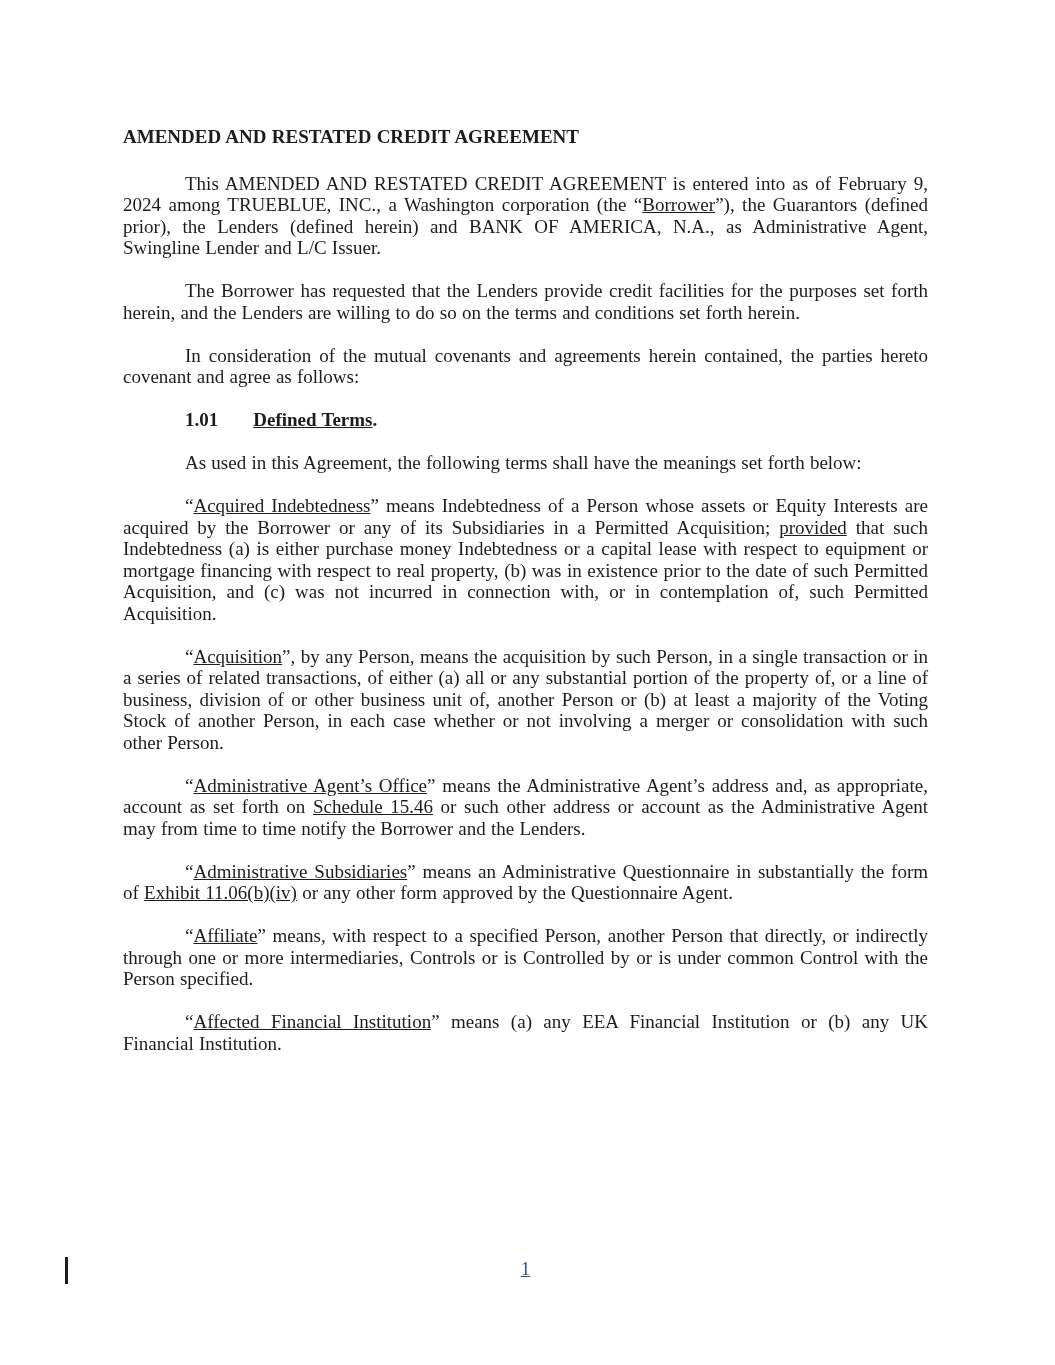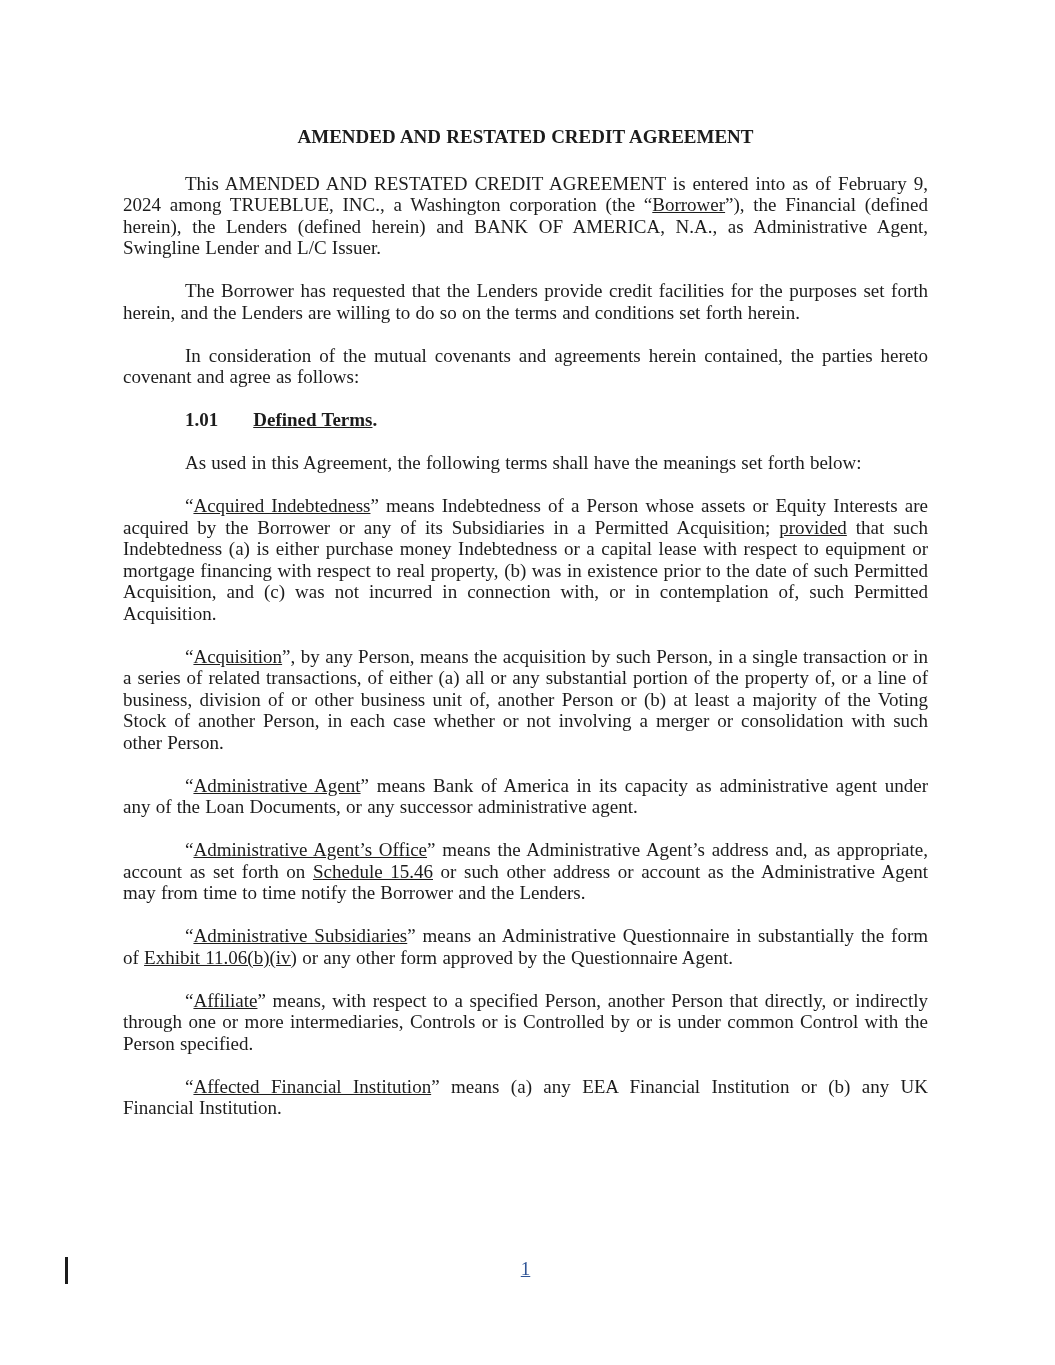--- a/index.html
+++ b/index.html
@@ -27,21 +27,21 @@
     line-height: 21.5px;
     margin: 0 0 21.5px 0;
     word-spacing: 0.5px;
   }
   .block.title-gap { margin-bottom: 25px; }
   .para {
     text-align: justify;
     text-indent: 62px;
   }
   .center-bold {
-    text-align: center;
+    text-align: left;
     font-weight: bold;
   }
   .b { font-weight: bold; }
   .u { text-decoration: underline; }
   .tab { display: inline-block; width: 35px; }
   .footer {
     position: absolute;
     left: 123px;
     top: 1258px;
     width: 805px;
@@ -62,28 +62,27 @@
     height: 27px;
     background: #1c1c1c;
   }
 </style>
 </head>
 <body>
 
 <div class="page">
   <div class="content">
       <div class="block center-bold title-gap"><span class="b">AMENDED AND RESTATED CREDIT AGREEMENT</span></div>
-      <div class="block para"><span class="">This AMENDED AND RESTATED CREDIT AGREEMENT is entered into as of February 9, 2024 among TRUEBLUE, INC., a Washington corporation (the “</span><span class="u">Borrower</span><span class="">”), the Financial (defined herein), the Lenders (defined herein) and BANK OF AMERICA, N.A., as Administrative Agent, Swingline Lender and L/C Issuer.</span></div>
+      <div class="block para"><span class="">This AMENDED AND RESTATED CREDIT AGREEMENT is entered into as of February 9, 2024 among TRUEBLUE, INC., a Washington corporation (the “</span><span class="u">Borrower</span><span class="">”), the Guarantors (defined prior), the Lenders (defined herein) and BANK OF AMERICA, N.A., as Administrative Agent, Swingline Lender and L/C Issuer.</span></div>
       <div class="block para"><span class="">The Borrower has requested that the Lenders provide credit facilities for the purposes set forth herein, and the Lenders are willing to do so on the terms and conditions set forth herein.</span></div>
       <div class="block para"><span class="">In consideration of the mutual covenants and agreements herein contained, the parties hereto covenant and agree as follows:</span></div>
       <div class="block para"><span class="b">1.01</span><span class="tab"></span><span class="b u">Defined Terms</span><span class="b">.</span></div>
       <div class="block para"><span class="">As used in this Agreement, the following terms shall have the meanings set forth below:</span></div>
       <div class="block para"><span class="">“</span><span class="u">Acquired Indebtedness</span><span class="">” means Indebtedness of a Person whose assets or Equity Interests are acquired by the Borrower or any of its Subsidiaries in a Permitted Acquisition; </span><span class="u">provided</span><span class=""> that such Indebtedness (a) is either purchase money Indebtedness or a capital lease with respect to equipment or mortgage financing with respect to real property, (b) was in existence prior to the date of such Permitted Acquisition, and (c) was not incurred in connection with, or in contemplation of, such Permitted Acquisition.</span></div>
       <div class="block para"><span class="">“</span><span class="u">Acquisition</span><span class="">”, by any Person, means the acquisition by such Person, in a single transaction or in a series of related transactions, of either (a) all or any substantial portion of the property of, or a line of business, division of or other business unit of, another Person or (b) at least a majority of the Voting Stock of another Person, in each case whether or not involving a merger or consolidation with such other Person.</span></div>
-      <div class="block para"><span class="">“</span><span class="u">Administrative Agent</span><span class="">” means Bank of America in its capacity as administrative agent under any of the Loan Documents, or any successor administrative agent.</span></div>
       <div class="block para"><span class="">“</span><span class="u">Administrative Agent’s Office</span><span class="">” means the Administrative Agent’s address and, as appropriate, account as set forth on </span><span class="u">Schedule 15.46</span><span class=""> or such other address or account as the Administrative Agent may from time to time notify the Borrower and the Lenders.</span></div>
       <div class="block para"><span class="">“</span><span class="u">Administrative Subsidiaries</span><span class="">” means an Administrative Questionnaire in substantially the form of </span><span class="u">Exhibit 11.06(b)(iv)</span><span class=""> or any other form approved by the Questionnaire Agent.</span></div>
       <div class="block para"><span class="">“</span><span class="u">Affiliate</span><span class="">” means, with respect to a specified Person, another Person that directly, or indirectly through one or more intermediaries, Controls or is Controlled by or is under common Control with the Person specified.</span></div>
       <div class="block para"><span class="">“</span><span class="u">Affected Financial Institution</span><span class="">” means (a) any EEA Financial Institution or (b) any UK Financial Institution.</span></div>
     </div>
   <div class="revision-bar"></div>
   <div class="footer">
     <span class="page-number">1</span>
   </div>
 </div>

